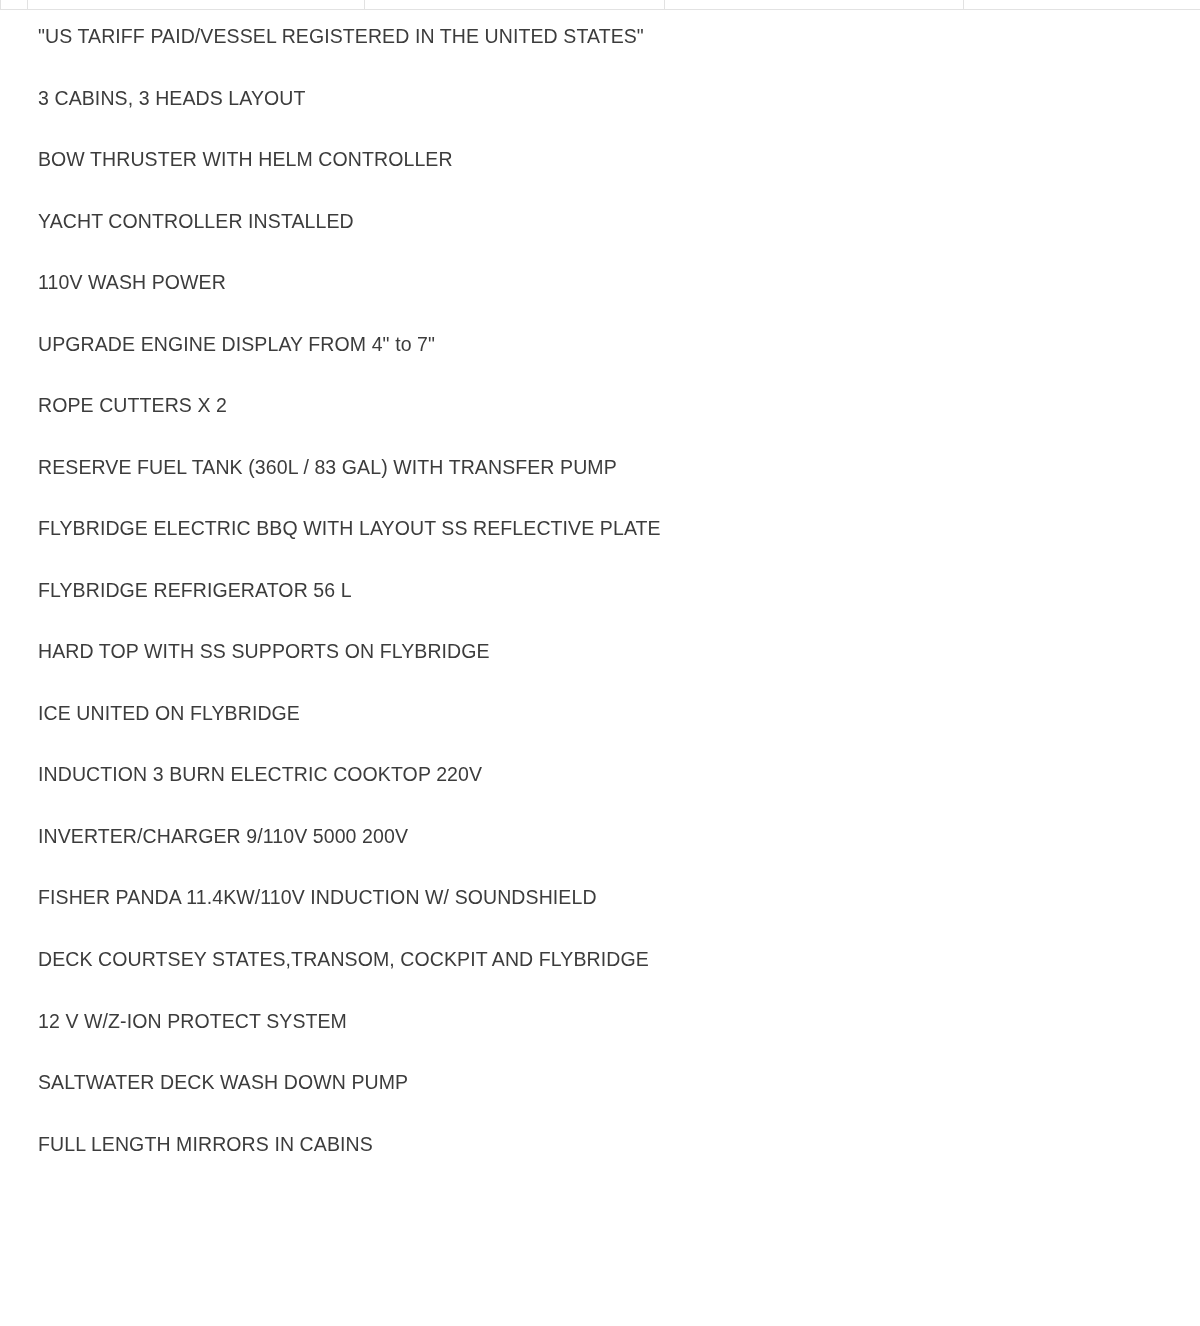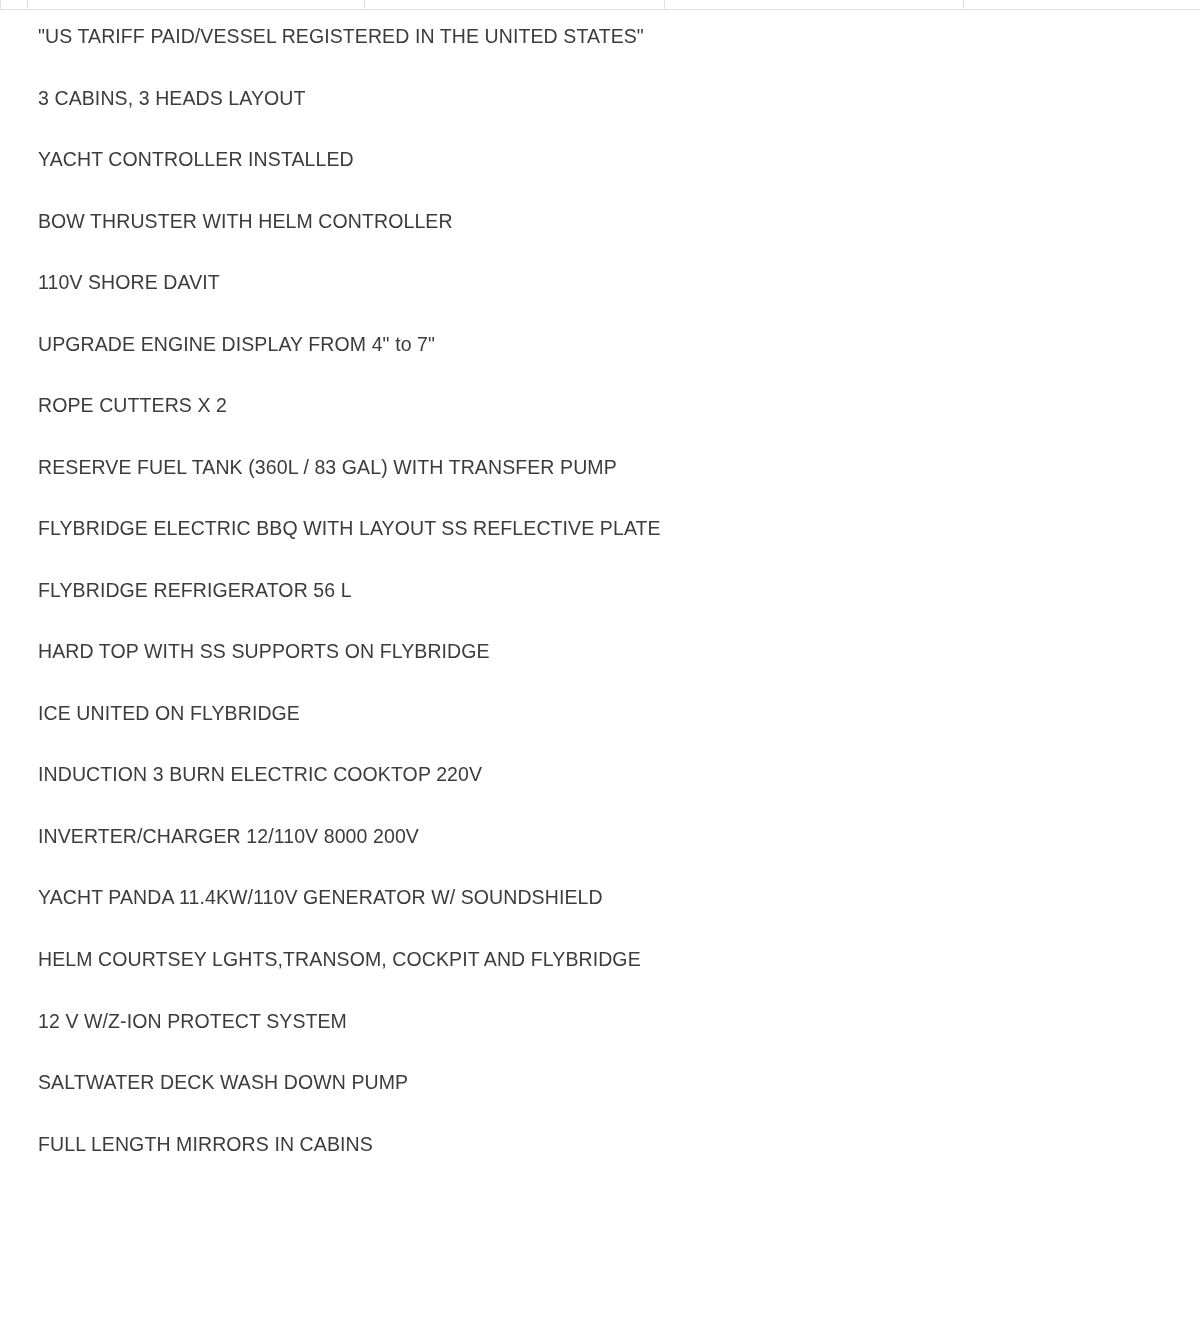--- a/index.html
+++ b/index.html
@@ -73,32 +73,32 @@
     <div class="cell c1"></div>
     <div class="cell c2"></div>
     <div class="cell c3"></div>
     <div class="cell c4"></div>
     <div class="cell c5"></div>
   </div>
 
   <ul class="spec-list">
     <li class="spec-item">"US TARIFF PAID/VESSEL REGISTERED IN THE UNITED STATES"</li>
     <li class="spec-item">3 CABINS, 3 HEADS LAYOUT</li>
+    <li class="spec-item">BOW THRUSTER WITH HELM CONTROLLER</li>
     <li class="spec-item">YACHT CONTROLLER INSTALLED</li>
-    <li class="spec-item">BOW THRUSTER WITH HELM CONTROLLER</li>
-    <li class="spec-item">110V SHORE DAVIT</li>
+    <li class="spec-item">110V WASH POWER</li>
     <li class="spec-item">UPGRADE ENGINE DISPLAY FROM 4" to 7"</li>
     <li class="spec-item">ROPE CUTTERS X 2</li>
     <li class="spec-item">RESERVE FUEL TANK (360L / 83 GAL) WITH TRANSFER PUMP</li>
     <li class="spec-item">FLYBRIDGE ELECTRIC BBQ WITH LAYOUT SS REFLECTIVE PLATE</li>
     <li class="spec-item">FLYBRIDGE REFRIGERATOR 56 L</li>
     <li class="spec-item">HARD TOP WITH SS SUPPORTS ON FLYBRIDGE</li>
     <li class="spec-item">ICE UNITED ON FLYBRIDGE</li>
     <li class="spec-item">INDUCTION 3 BURN ELECTRIC COOKTOP 220V</li>
-    <li class="spec-item">INVERTER/CHARGER 12/110V 8000 200V</li>
-    <li class="spec-item">YACHT PANDA 11.4KW/110V GENERATOR W/ SOUNDSHIELD</li>
-    <li class="spec-item">HELM COURTSEY LGHTS,TRANSOM, COCKPIT AND FLYBRIDGE</li>
+    <li class="spec-item">INVERTER/CHARGER 9/110V 5000 200V</li>
+    <li class="spec-item">FISHER PANDA 11.4KW/110V INDUCTION W/ SOUNDSHIELD</li>
+    <li class="spec-item">DECK COURTSEY STATES,TRANSOM, COCKPIT AND FLYBRIDGE</li>
     <li class="spec-item">12 V W/Z-ION PROTECT SYSTEM</li>
     <li class="spec-item">SALTWATER DECK WASH DOWN PUMP</li>
     <li class="spec-item">FULL LENGTH MIRRORS IN CABINS</li>
   </ul>
 
 </div>
 
 </body></html>

